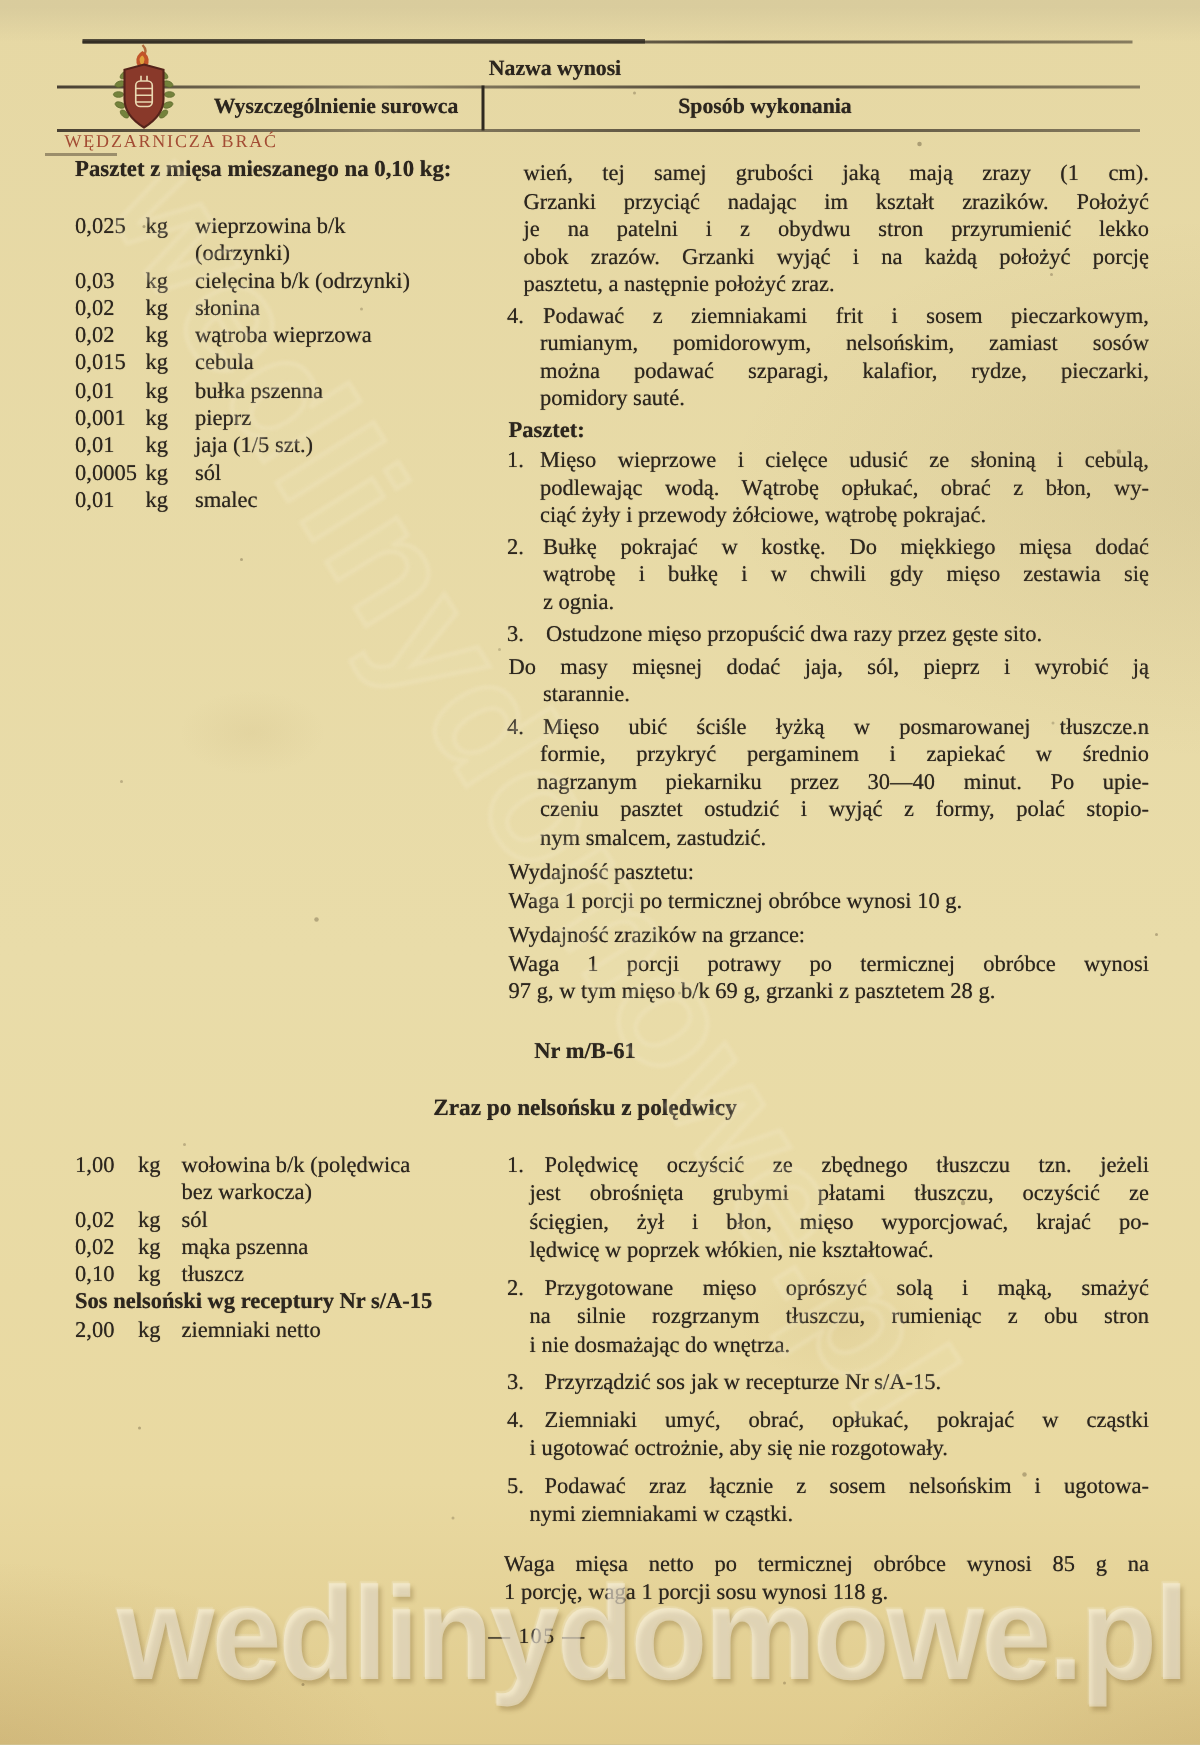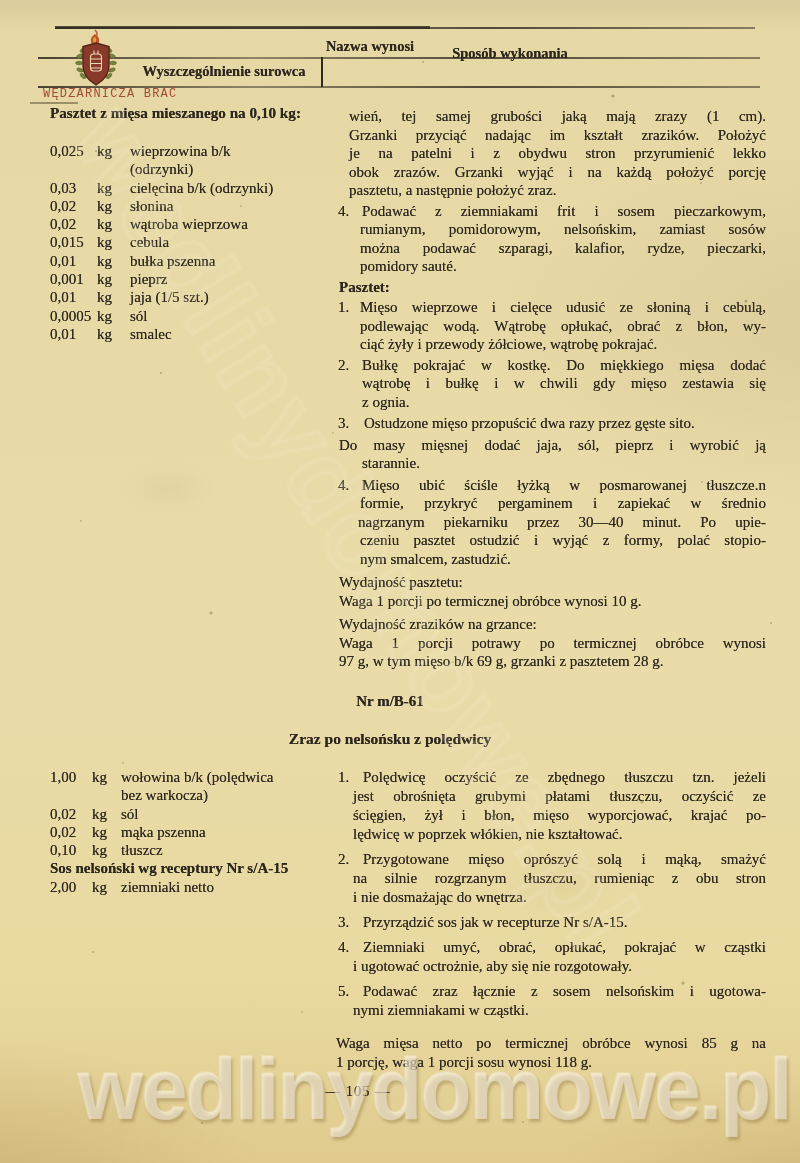--- a/index.html
+++ b/index.html
@@ -26,22 +26,22 @@
   .rule-top{left:55px;top:27px;width:700px;}
   .rule-top2{position:absolute;left:55px;top:26px;width:375px;height:3px;background:#2e2920;opacity:.8;z-index:2;}
   .rule-mid{left:38px;top:57px;width:722px;}
   .rule-bot{left:38px;top:86px;width:722px;}
   .vdiv{position:absolute;left:321px;top:57px;width:2px;height:30px;background:#2e2920;z-index:2;}
   .brand-rule{position:absolute;left:30px;top:102px;width:48px;height:2px;background:rgba(80,68,50,.5);}
   
   .hdr{font-weight:bold;font-size:14.5px;text-align:center;z-index:3;}
   .hdr-dish{left:290px;top:38px;width:160px;}
   .hdr-left{left:119px;top:63px;width:210px;}
-  .hdr-right{left:415px;top:45px;width:190px;}
-  .brand{left:43px;top:87px;font-family:Liberation Mono, monospace;font-size:12px;
+  .hdr-right{left:415px;top:63px;width:190px;}
+  .brand{left:43px;top:87px;font-family:Liberation Serif, serif;font-size:12px;
     letter-spacing:1.2px;color:#a34c34;z-index:3;}
   .crest{left:74px;top:28px;z-index:4;}
   
   .r1-title{left:50px;top:104px;font-weight:bold;font-size:15.2px;white-space:nowrap;}
   .r2-num{left:250px;top:693px;width:280px;text-align:center;font-weight:bold;font-size:15px;}
   .r2-title{left:190px;top:730px;width:400px;text-align:center;font-weight:bold;font-size:15.5px;}
   
   .ing{position:absolute;font-size:15px;}
   .ing1{left:50px;top:142px;width:285px;}
   .ing2{left:50px;top:768px;width:292px;}

